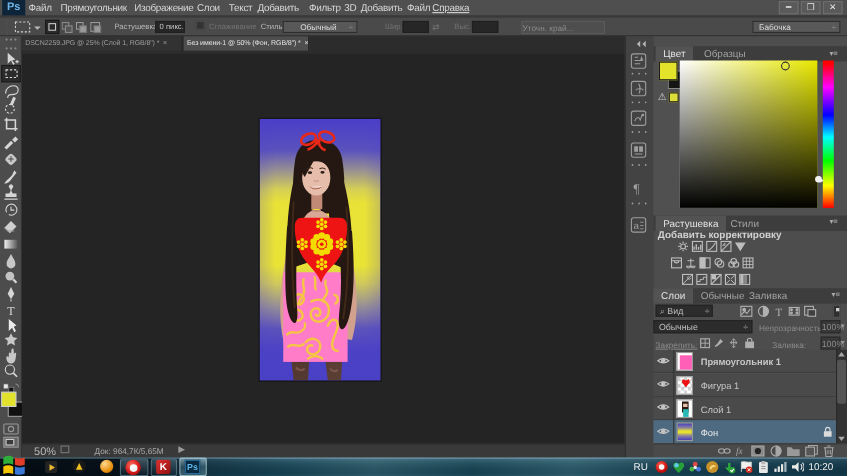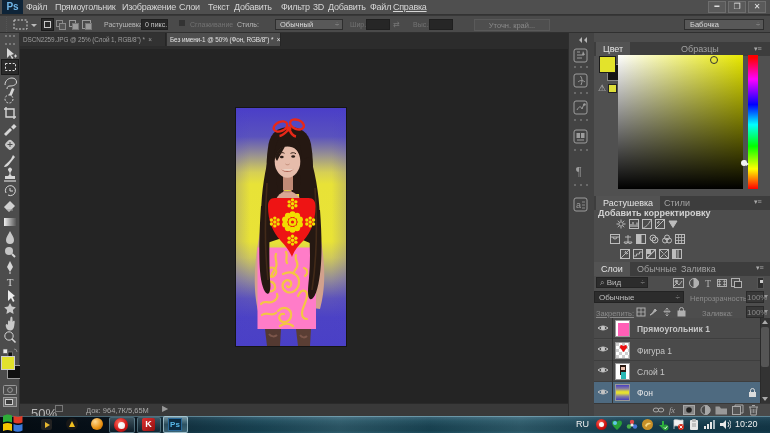--- a/index.html
+++ b/index.html
@@ -78,27 +78,27 @@
     </svg>
 <svg class="abs" style="left:82px;top:20px;" width="11" height="10">
       <rect x="0.5" y="0.5" width="8" height="8" fill="none" stroke="#999"></rect>
       <rect x="3.5" y="3.5" width="6" height="6" fill="#9a9a9a" stroke="#777"></rect>
     </svg>
 <div class="abs olabel" style="left:104px;">Растушевка:</div>
 <div class="abs owell" style="left:141px;width:27px;color:#c5c5c5;font-size:7px;line-height:10px;padding-left:3px;">0 пикс.</div>
 <div class="abs" style="left:178px;top:19px;width:8px;height:8px;background:#333;border:1px solid #4a4a4a;"></div>
 <div class="abs olabel odis" style="left:190px;">Сглаживание</div>
 <div class="abs olabel" style="left:237px;">Стиль:</div>
-<div class="abs owell" style="left:275px;width:68px;color:#dadada;font-size:7.5px;line-height:10px;padding-left:4px;background:#585858;border-color:#2e2e2e;">Обычный<span style="float:right;margin-right:3px;color:#999;">÷</span></div>
+<div class="abs owell" style="left:257px;width:68px;color:#dadada;font-size:7.5px;line-height:10px;padding-left:4px;background:#585858;border-color:#2e2e2e;text-align:center;">Обычный<span style="float:right;margin-right:3px;color:#999;">÷</span></div>
 <div class="abs olabel odis" style="left:350px;">Шир.:</div>
 <div class="abs owell" style="left:366px;width:24px;"></div>
 <div class="abs" style="left:393px;top:20px;color:#777;font-size:8px;">⇄</div>
 <div class="abs olabel odis" style="left:413px;">Выс.:</div>
 <div class="abs owell" style="left:429px;width:24px;"></div>
-<div class="abs obtn" style="left:474px;width:76px;color:#8a8a8a;font-size:7.5px;text-align:center;line-height:11px;background:#4e4e4e;border-color:#5a5a5a;">Уточн. край...</div>
+<div class="abs obtn" style="left:474px;width:76px;color:#8a8a8a;font-size:7.5px;text-align:left;line-height:11px;background:#4e4e4e;border-color:#5a5a5a;">Уточн. край...</div>
 <div class="abs owell" style="left:684px;width:80px;color:#d8d8d8;font-size:7.5px;line-height:10px;padding-left:5px;background:#585858;border-color:#2e2e2e;">Бабочка<span style="float:right;margin-right:3px;color:#999;">÷</span></div>
 
 <div class="abs" id="tabbar"></div>
 <div class="abs tab" style="left:20px;top:33px;width:146px;">DSCN2259.JPG @ 25% (Слой 1, RGB/8") * &nbsp;×</div>
 <div class="abs tab tabact" style="left:167px;top:33px;width:114px;">Без имени-1 @ 50% (Фон, RGB/8") * &nbsp;×</div>
 
 <div class="abs" id="toolbar"></div>
 <svg class="abs" style="left:0;top:33px;" width="20" height="383">
 <g fill="none" stroke="#d6d6d6" stroke-width="1">
 <g stroke="none" fill="#888">
@@ -330,21 +330,21 @@
 <ellipse cx="44.5" cy="18.5" rx="7.2" ry="4.6" transform="rotate(-25 44.5 18.5)"></ellipse>
 <ellipse cx="61" cy="16.5" rx="7.2" ry="4.6" transform="rotate(20 61 16.5)"></ellipse>
 <path d="M52.5,21.5 c-3.5,4 -6,6 -9,6.5"></path>
 <path d="M53.5,21.5 c1.5,4.5 3.5,6.5 6.5,7"></path>
 </g>
 <circle cx="52.8" cy="20.8" r="2.6" fill="#e82818"></circle>
 </svg>
 </div>
 
 <div class="abs" id="statusbar"></div>
-<div class="abs" style="left:31px;top:406px;font-size:13px;color:#b8b8b8;">50%</div>
+<div class="abs" style="left:31px;top:406px;font-size:10px;color:#b8b8b8;">50%</div>
 <div class="abs" style="left:86px;top:406px;font-size:7.5px;color:#a8a8a8;">Док: 964,7К/5,65М</div>
 <div class="abs" style="left:162px;top:404px;font-size:8px;color:#999;">▶</div>
 <div class="abs" style="left:55px;top:405px;width:8px;height:7px;border:1px solid #777;"></div>
 
 <div class="abs" id="iconstrip"></div>
 <svg class="abs" style="left:568px;top:33px;" width="26" height="383">
 <g fill="#9d9d9d">
 <path d="M14,4 l-3,3 3,3 Z M19,4 l-3,3 3,3 Z" fill="#b5b5b5"></path>
 <g transform="translate(6,16)">
           <rect width="13" height="13" rx="2" fill="none" stroke="#9d9d9d"></rect>
@@ -388,21 +388,21 @@
           <rect width="13" height="13" rx="2" fill="none" stroke="#9d9d9d"></rect>
           <text x="2" y="10" font-size="9" fill="#9d9d9d">a</text>
           <path d="M8,4 h3 M8,7 h3 M8,10 h3" stroke="#9d9d9d" stroke-width="0.8"></path>
         </g>
 </g>
 </svg>
 <div class="abs" id="rightpanels"></div>
 
 <div class="abs ptabrow" style="left:594px;top:42px;"></div>
 <div class="abs ptab ptabact" style="left:596px;top:42px;">Цвет</div>
-<div class="abs ptab" style="left:633px;top:42px;margin-left:41px;">Образцы</div>
+<div class="abs ptab" style="left:633px;top:42px;">Образцы</div>
 <div class="abs" style="left:754px;top:45px;color:#aaa;font-size:7px;">▾≡</div>
 <div class="abs" style="left:594px;top:56px;width:176px;height:140px;background:#505050;"></div>
 <div class="abs" style="left:607px;top:64px;width:17px;height:17px;background:#151515;border:1px solid #888;"></div>
 <div class="abs" style="left:599px;top:56px;width:17px;height:17px;background:#e3e32b;border:1px solid #1c1c1c;"></div>
 <div class="abs" style="left:598px;top:83px;width:9px;height:9px;color:#c8c8c8;font-size:9px;">⚠</div>
 <div class="abs" style="left:608px;top:84px;width:9px;height:9px;background:#dede3a;border:1px solid #222;"></div>
 <div class="abs" style="left:618px;top:55px;width:125px;height:134px;background:
  linear-gradient(to bottom, rgba(0,0,0,0), #000),
  linear-gradient(to right, #fff, #e8e800);"></div>
 <div class="abs" style="left:710px;top:56px;width:8px;height:8px;border:1.2px solid #333;border-radius:50%;"></div>

